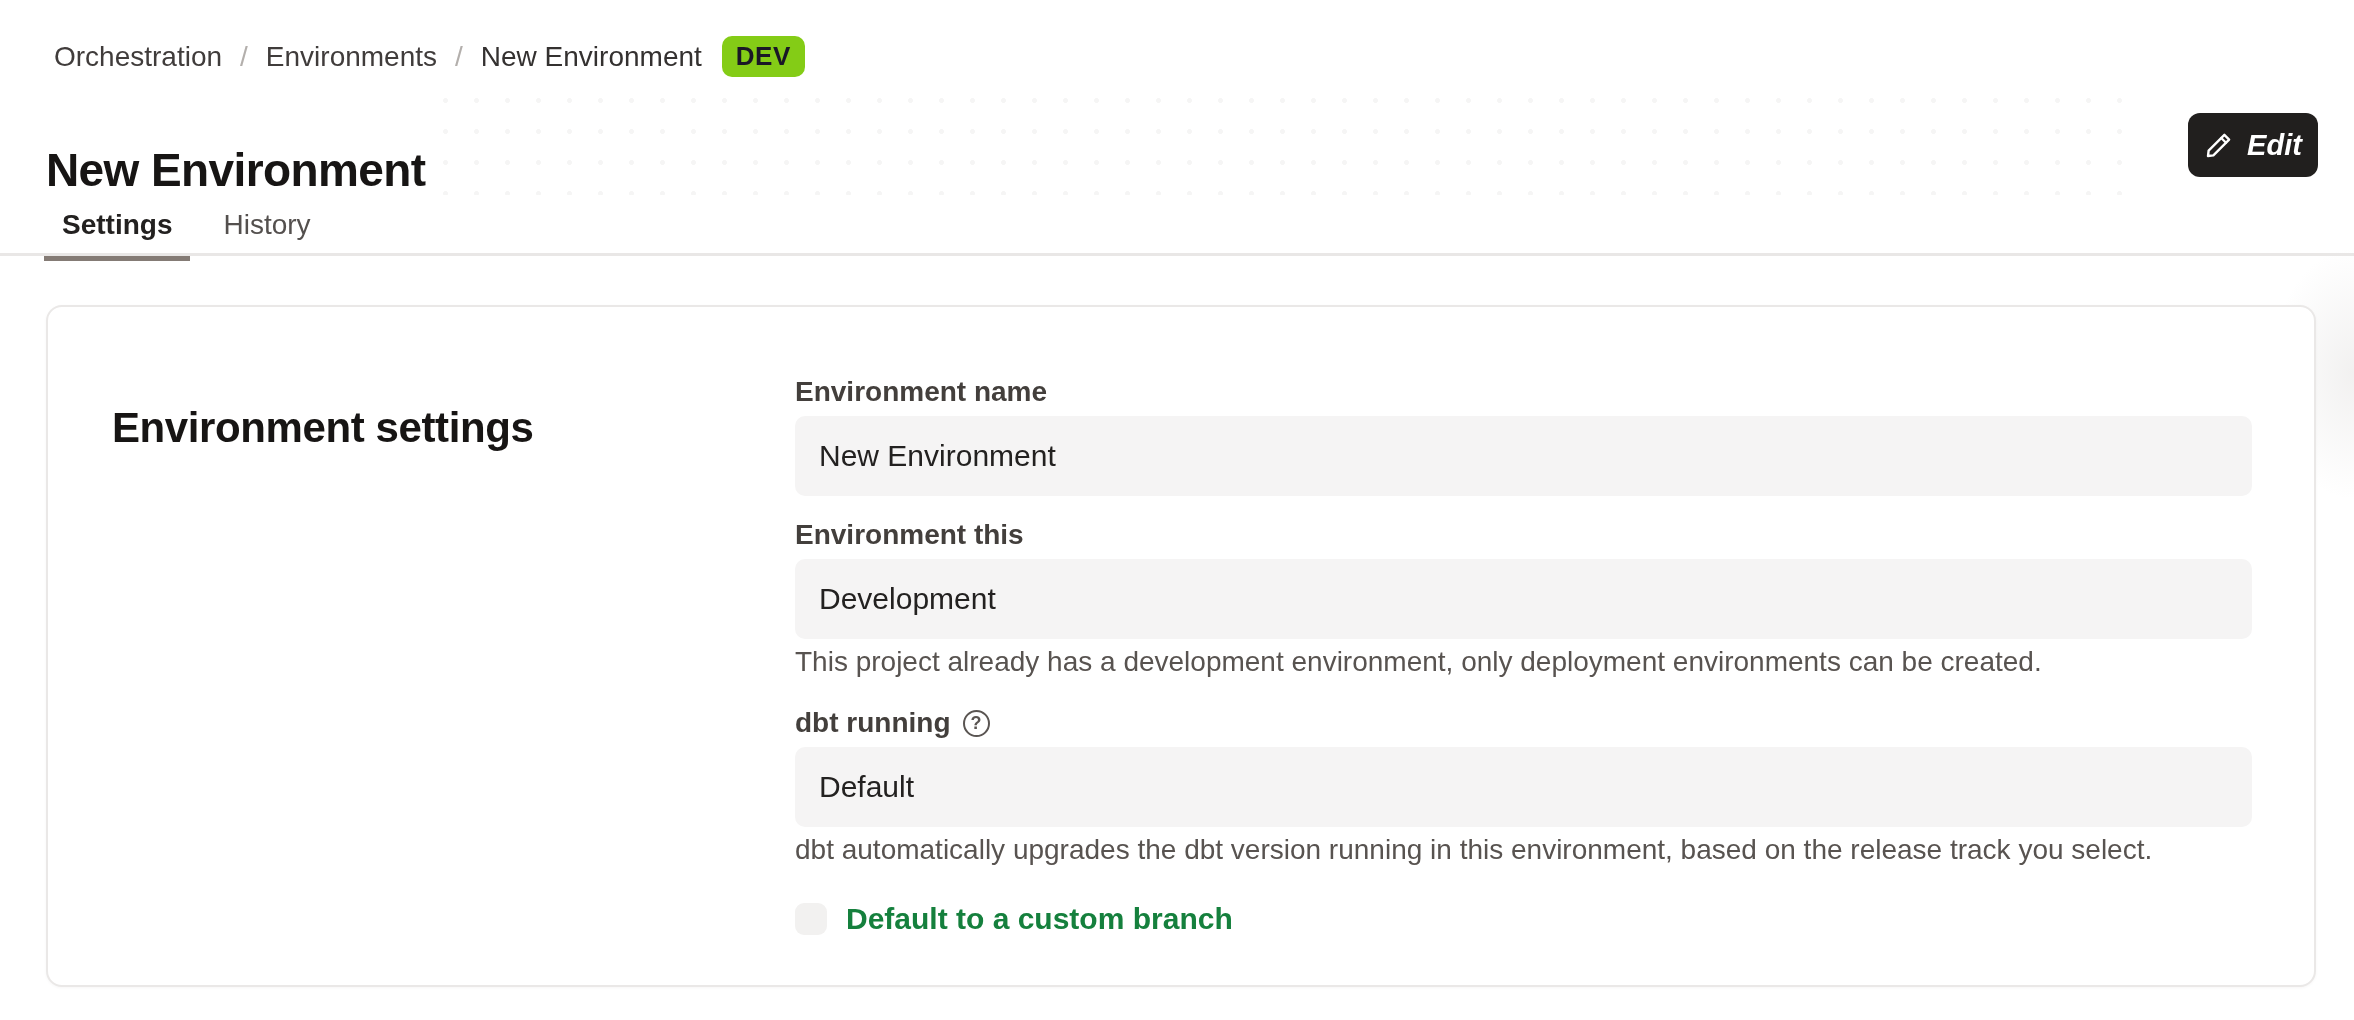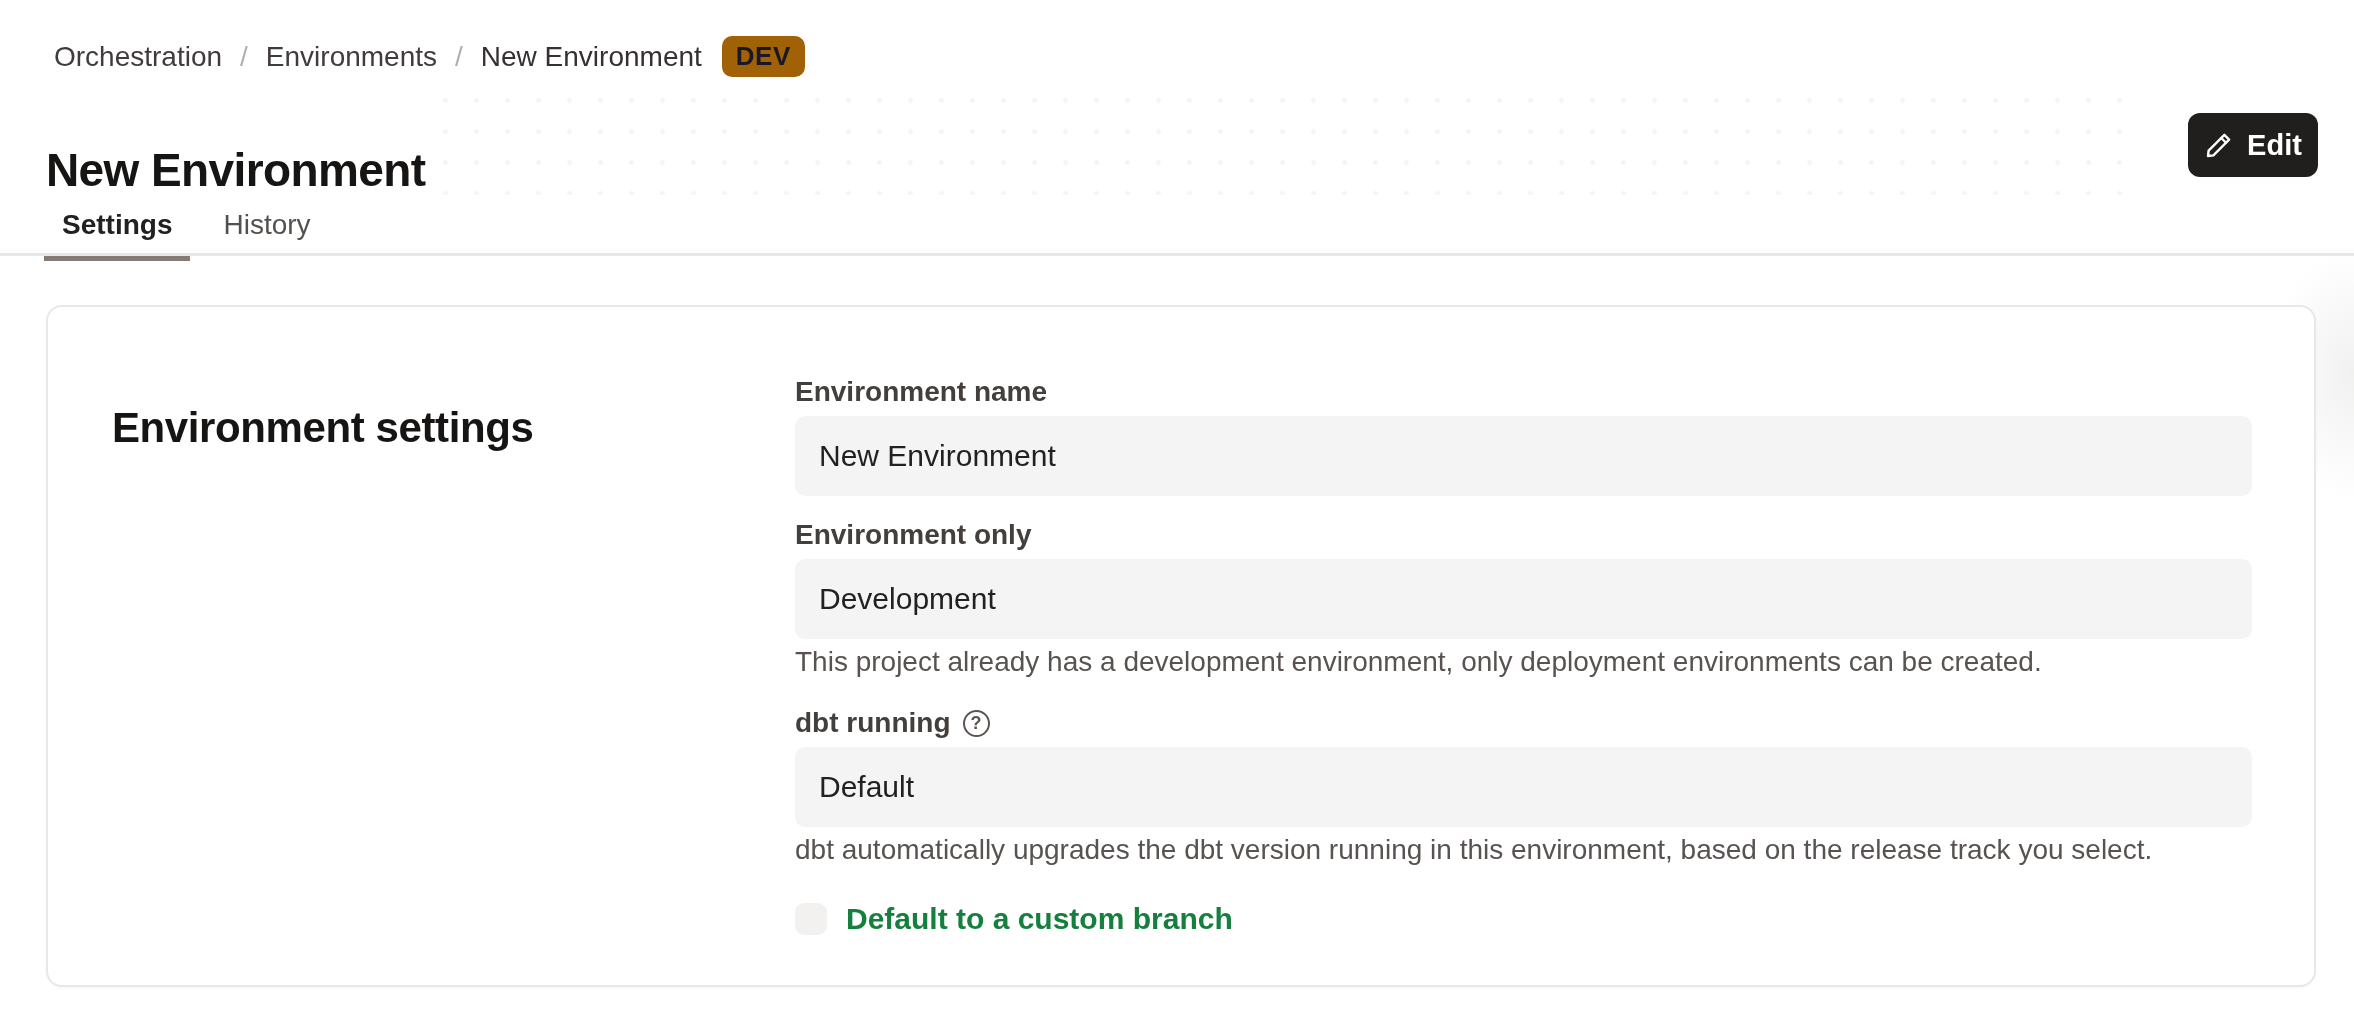--- a/index.html
+++ b/index.html
@@ -17,39 +17,40 @@
   .breadcrumb {
     position: absolute; left: 54px; top: 36px;
     display: flex; align-items: center; gap: 18px;
     font-size: 28px; line-height: 34px;
   }
   .crumb { color: #403c3b; text-decoration: none; cursor: pointer; }
   .crumb.current { color: #343130; }
   .crumb-sep { color: #b3afac; }
   .env-badge {
     margin-left: 2px;
-    background: #a16207; color: #1a1726;
+    background: #84cc16; color: #1a1726;
     font-size: 26px; font-weight: 700; letter-spacing: 0.5px;
     padding: 5px 14px 6px; border-radius: 10px; line-height: 30px;
   }
 
   
   .page-title {
     position: absolute; left: 46px; top: 112px;
     font-size: 46px; line-height: 54px; font-weight: 700;
     letter-spacing: -0.6px; color: #171514;
   }
   .edit-btn {
     position: absolute; left: 2188px; top: 113px;
     width: 130px; height: 64px;
     background: #211f1e; border: none; border-radius: 12px;
     color: #ffffff; font-family: inherit;
     font-size: 29px; font-weight: 700;
     display: flex; align-items: center; justify-content: center; gap: 13px;
     cursor: pointer;
+    font-style: italic;
   }
   .edit-btn svg { display: block; }
 
   
   .edge-glow {
     position: absolute; right: 0; top: 225px; width: 90px; height: 330px;
     background: radial-gradient(ellipse 120px 180px at 100% 45%,
                 rgba(160,154,150,0.14), rgba(160,154,150,0.0) 70%);
     pointer-events: none;
   }
@@ -170,21 +171,21 @@
       <div class="field-label">
         <span>Environment name</span>
       </div>
       <div class="field-box">
         <span>New Environment</span>
       </div>
     </div>
 
     <div class="group-2">
       <div class="field-label">
-        <span>Environment only</span>
+        <span>Environment this</span>
       </div>
       <div class="field-box">
         <span>Development</span>
       </div>
       <div class="helper">This project already has a development environment, only deployment environments can be created.</div>
     </div>
 
     <div class="group-3">
       <div class="field-label">
         <span>dbt running</span>

